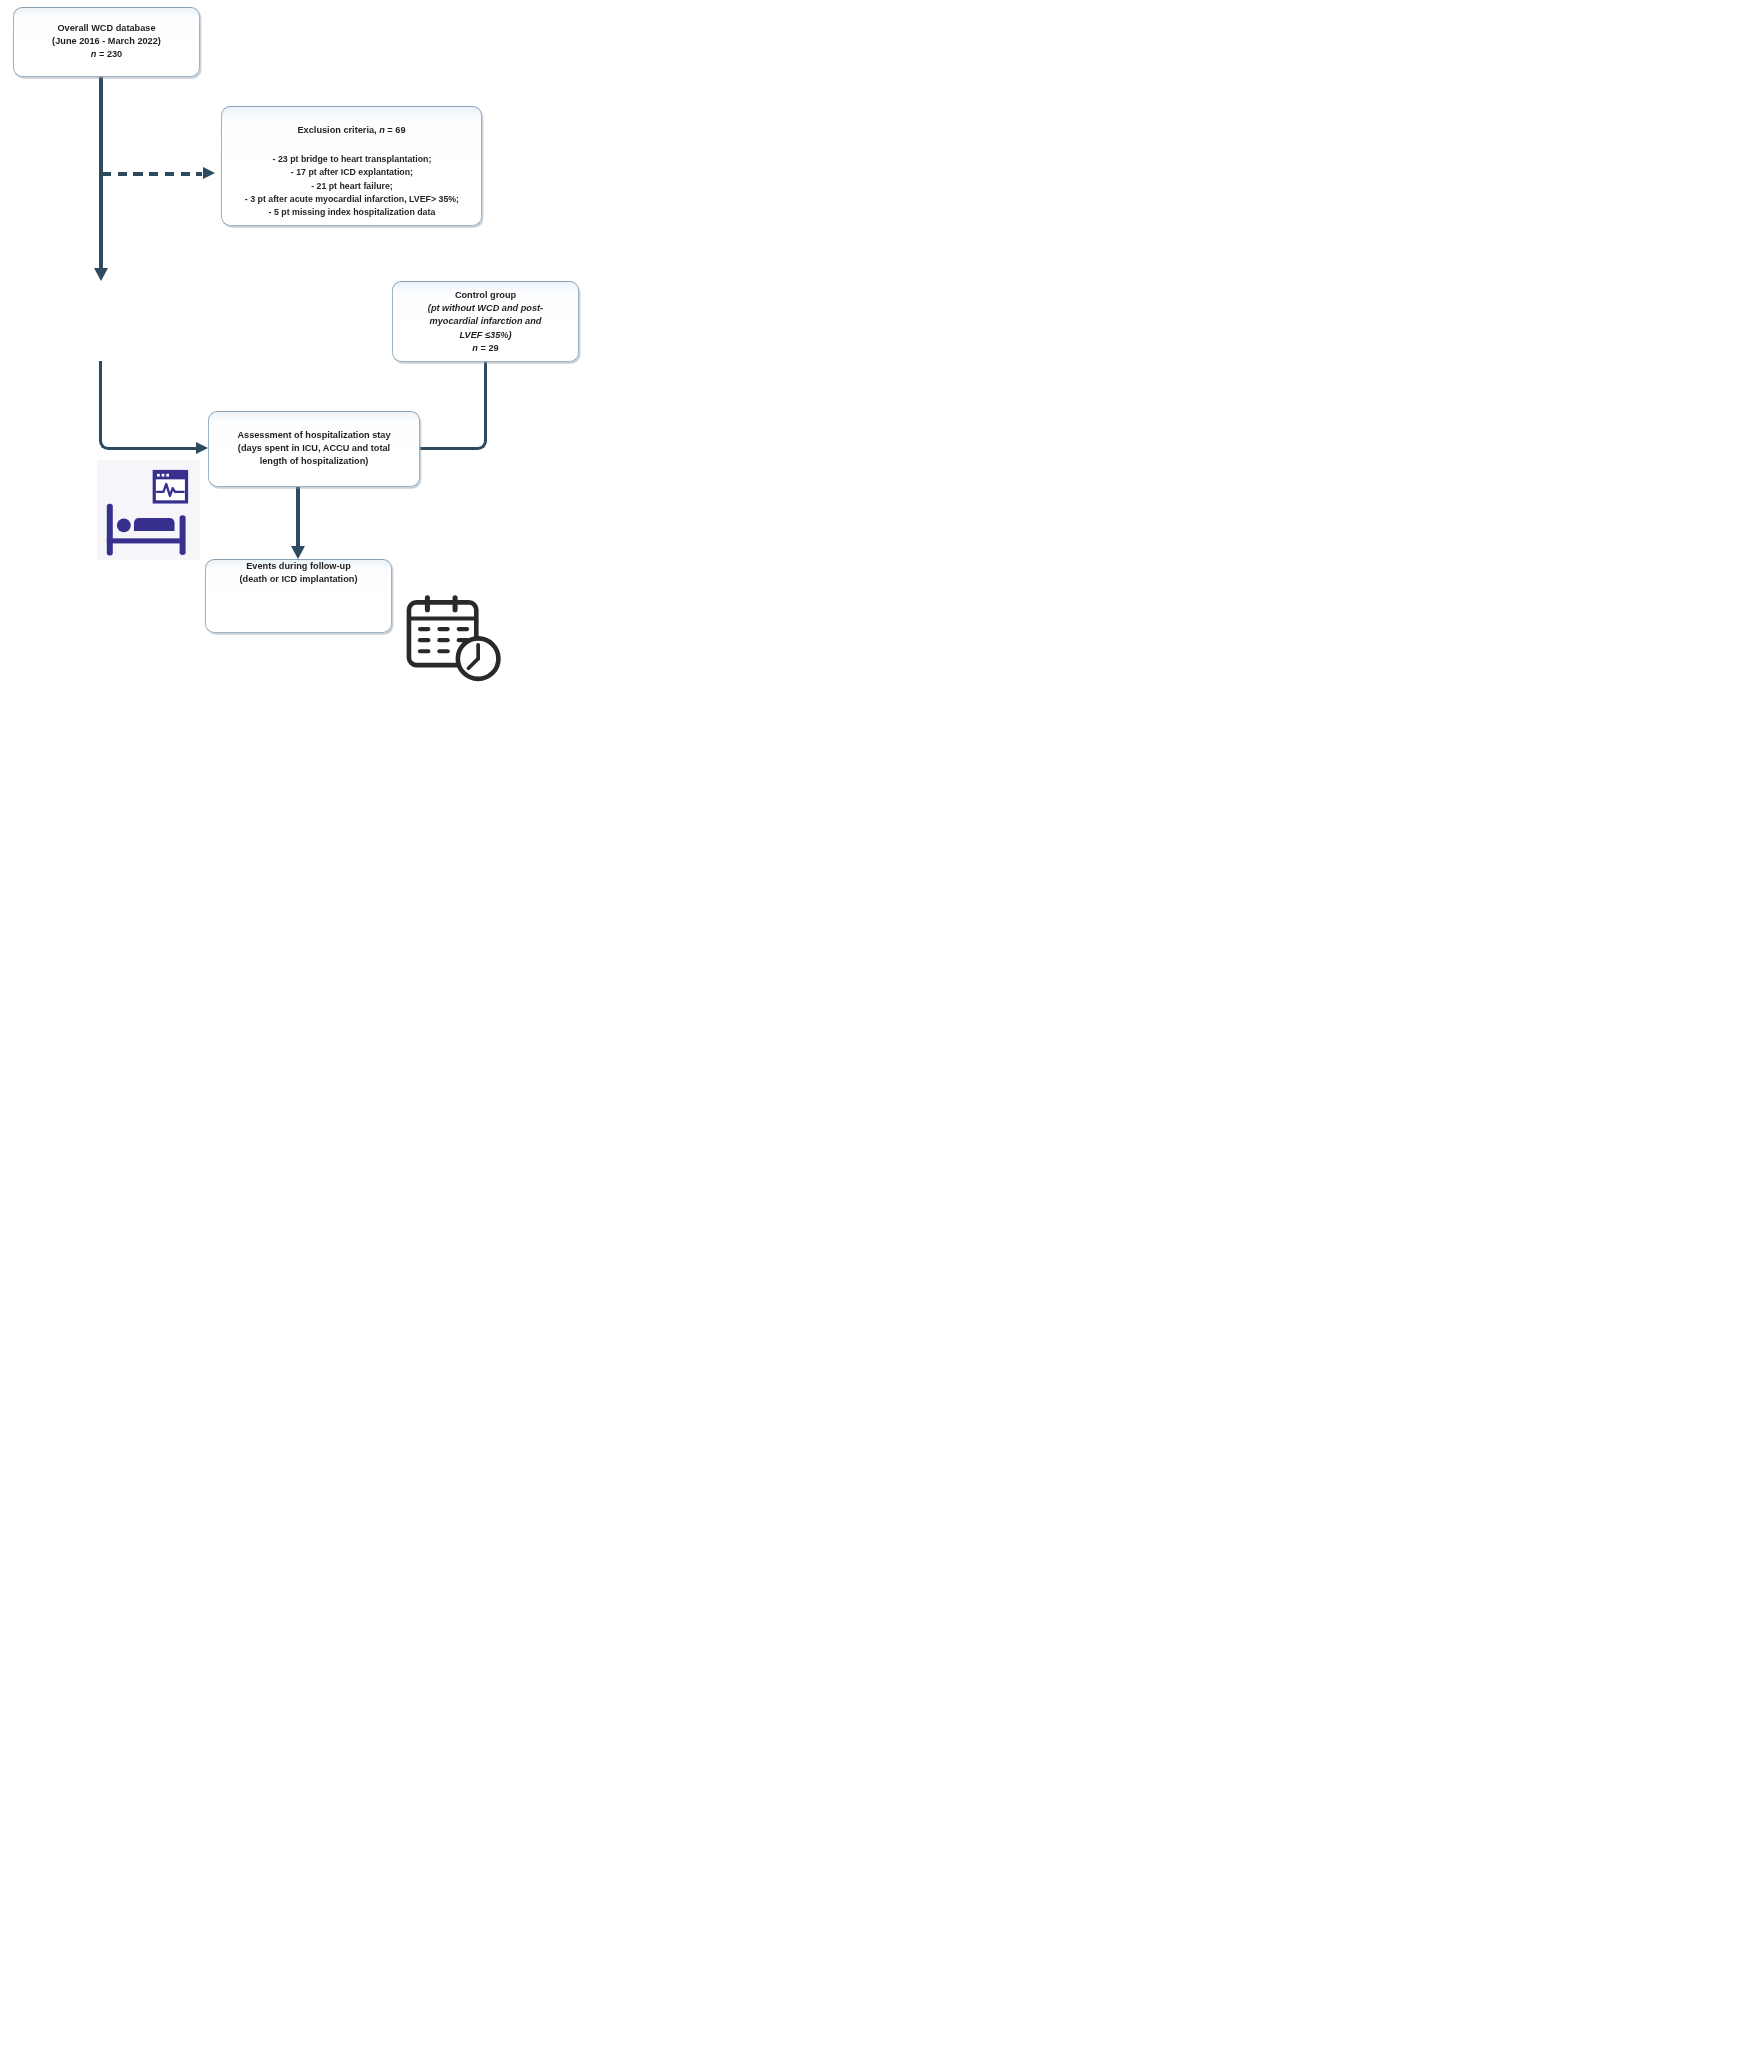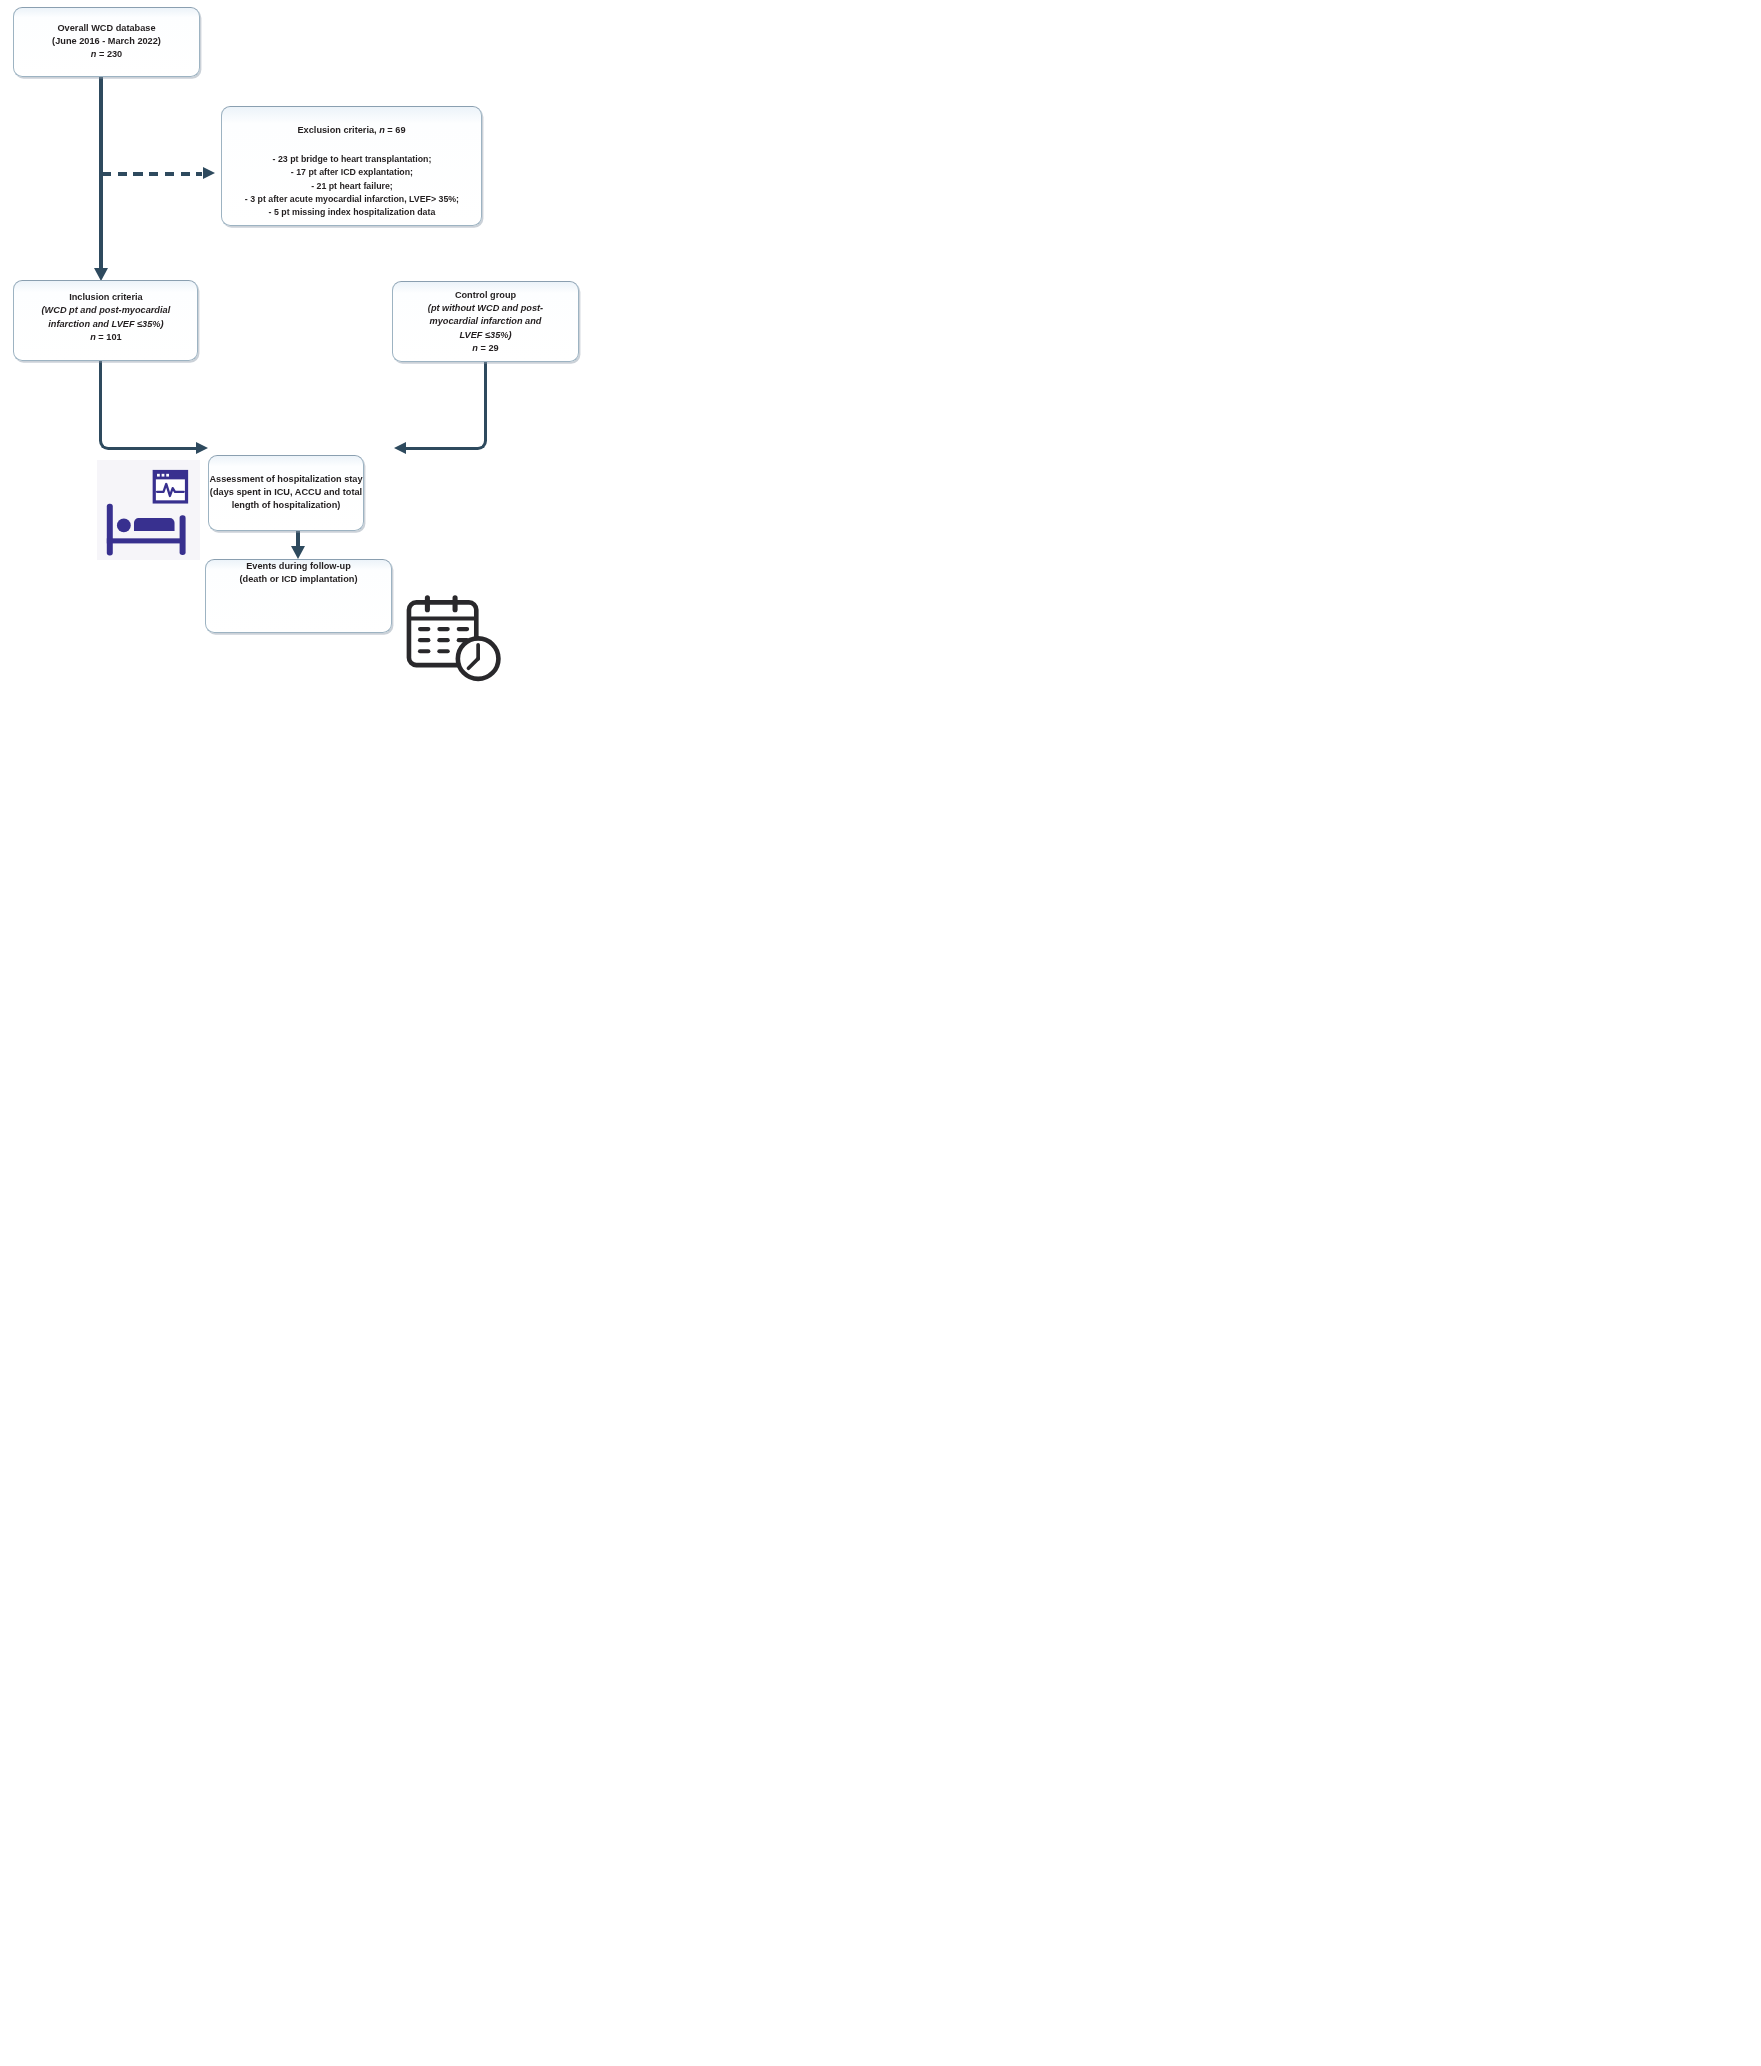--- a/index.html
+++ b/index.html
@@ -73,36 +73,30 @@
 
   <div class="box" style="left:215px;top:106px;width:261px;height:120px;padding-top:16.6px;margin-left:6px;">
     <div class="ex-title"><span>Exclusion criteria, </span><span class="nn">n</span><span> = 69</span></div>
     <div class="bullets" style="margin-top:15.7px;">- 23 pt bridge to heart transplantation;
 - 17 pt after ICD explantation;
 - 21 pt heart failure;
 - 3 pt after acute myocardial infarction, LVEF&gt; 35%;
 - 5 pt missing index hospitalization data</div>
   </div>
 
-  <div class="box" style="left:13.4px;top:280px;width:185px;height:81px;padding-top:10px;">
-    <div class="box-title">Inclusion criteria</div>
-    <div class="box-sub">(WCD pt and post-myocardial
-infarction and LVEF ≤35%)</div>
-    <div class="n-line">n = 101</div>
-  </div>
 
   <div class="box" style="left:392px;top:281px;width:187px;height:81px;padding-top:6.5px;">
     <div class="box-title">Control group</div>
     <div class="box-sub">(pt without WCD and post-
 myocardial infarction and
 LVEF ≤35%)</div>
     <div class="n-line">n = 29</div>
   </div>
 
-  <div class="box" style="left:208px;top:411px;width:156px;height:76px;padding-top:16.6px;margin-top:44px;">
+  <div class="box" style="left:208px;top:411px;width:212px;height:76px;padding-top:16.6px;">
     <div class="box-text">Assessment of hospitalization stay
 (days spent in ICU, ACCU and total
 length of hospitalization)</div>
   </div>
 
   <div class="box" style="left:205px;top:559px;width:187px;height:74px;">
     <div class="box-text">Events during follow-up
 (death or ICD implantation)</div>
   </div>
 

